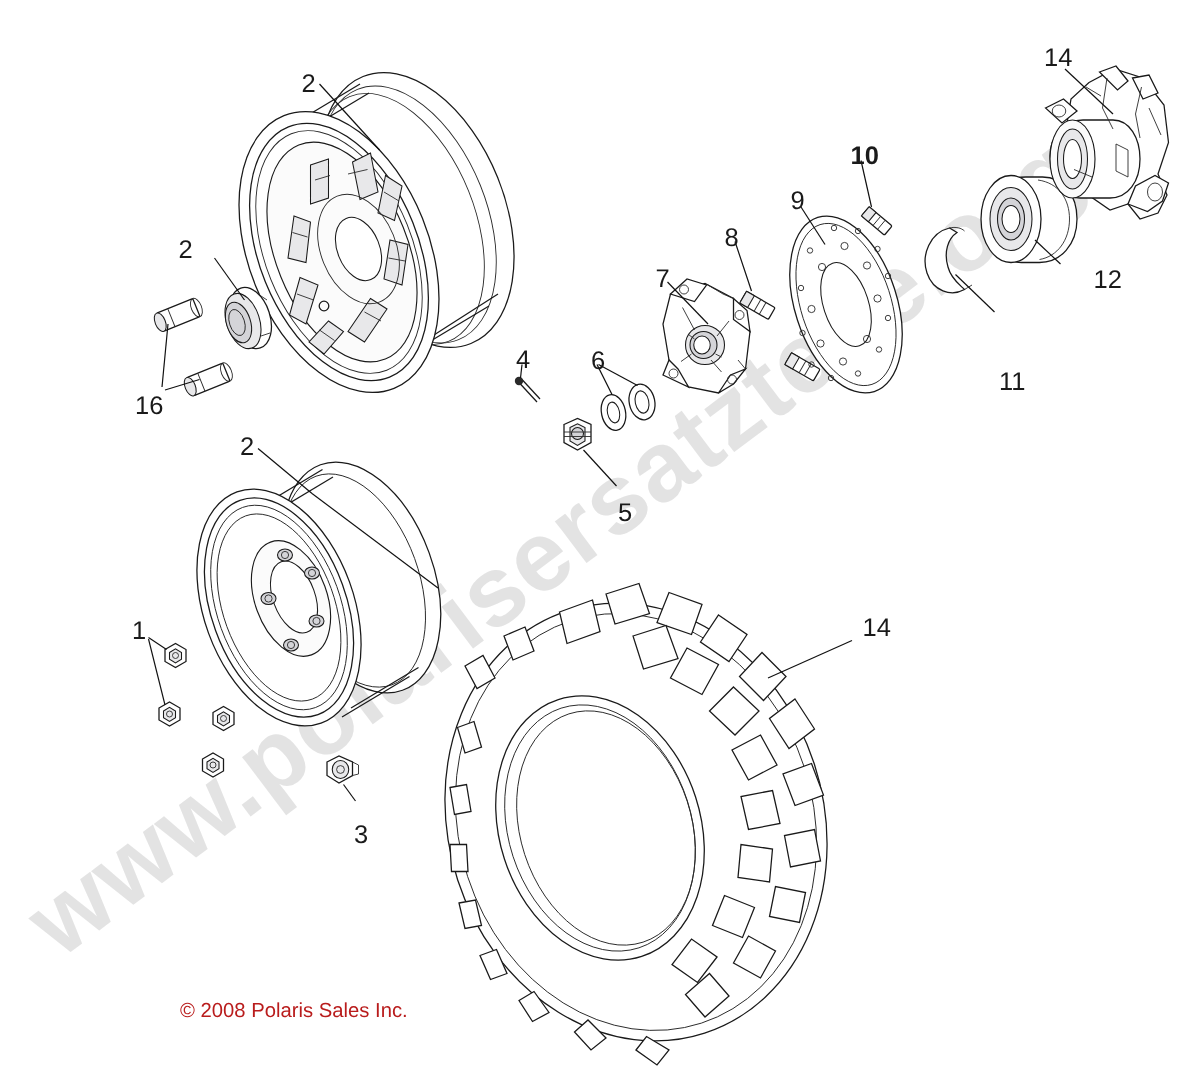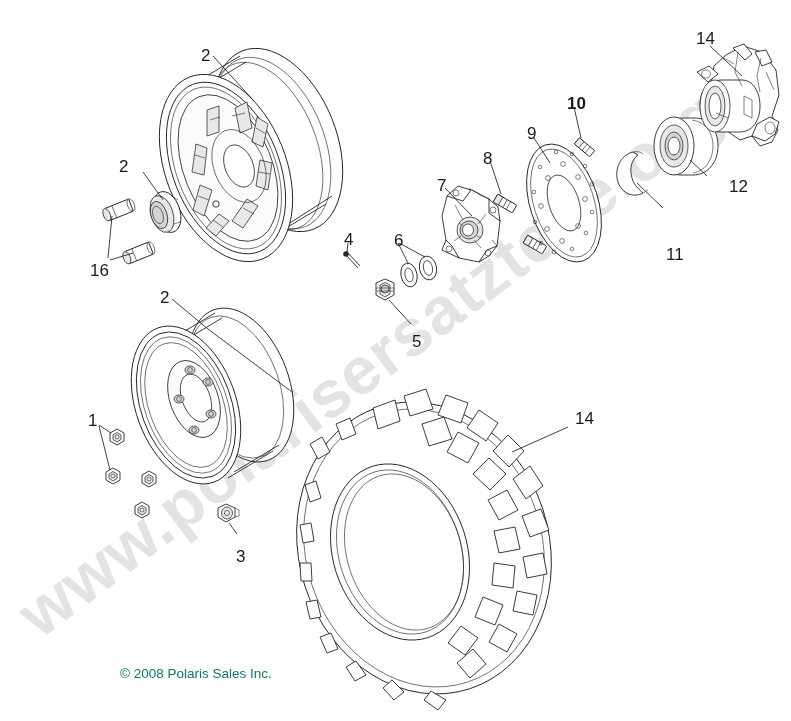--- a/index.html
+++ b/index.html
@@ -33,21 +33,21 @@
     line-height: 1;
     white-space: nowrap;
     user-select: none;
   }
   #copyright-text {
     position: absolute;
     left: 120px;
     top: 666px;
     font-family: "Liberation Sans", sans-serif;
     font-size: 13.5px;
-    color: #0f766e;
+    color: #b91c1c;
     white-space: nowrap;
   }
   .wm-text {
     fill: #e2e2e2;
     font-family: "Liberation Sans", sans-serif;
     font-size: 66px;
     font-weight: bold;
     letter-spacing: 1px;
   }
   .ln { fill: none; stroke: #1a1a1a; stroke-width: 0.85; }

